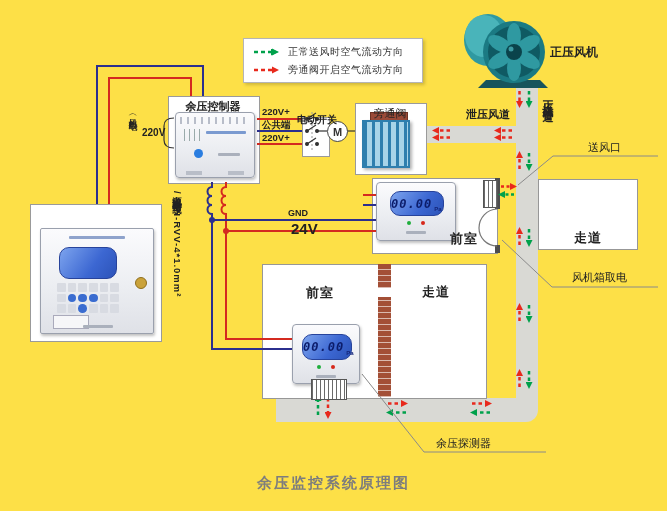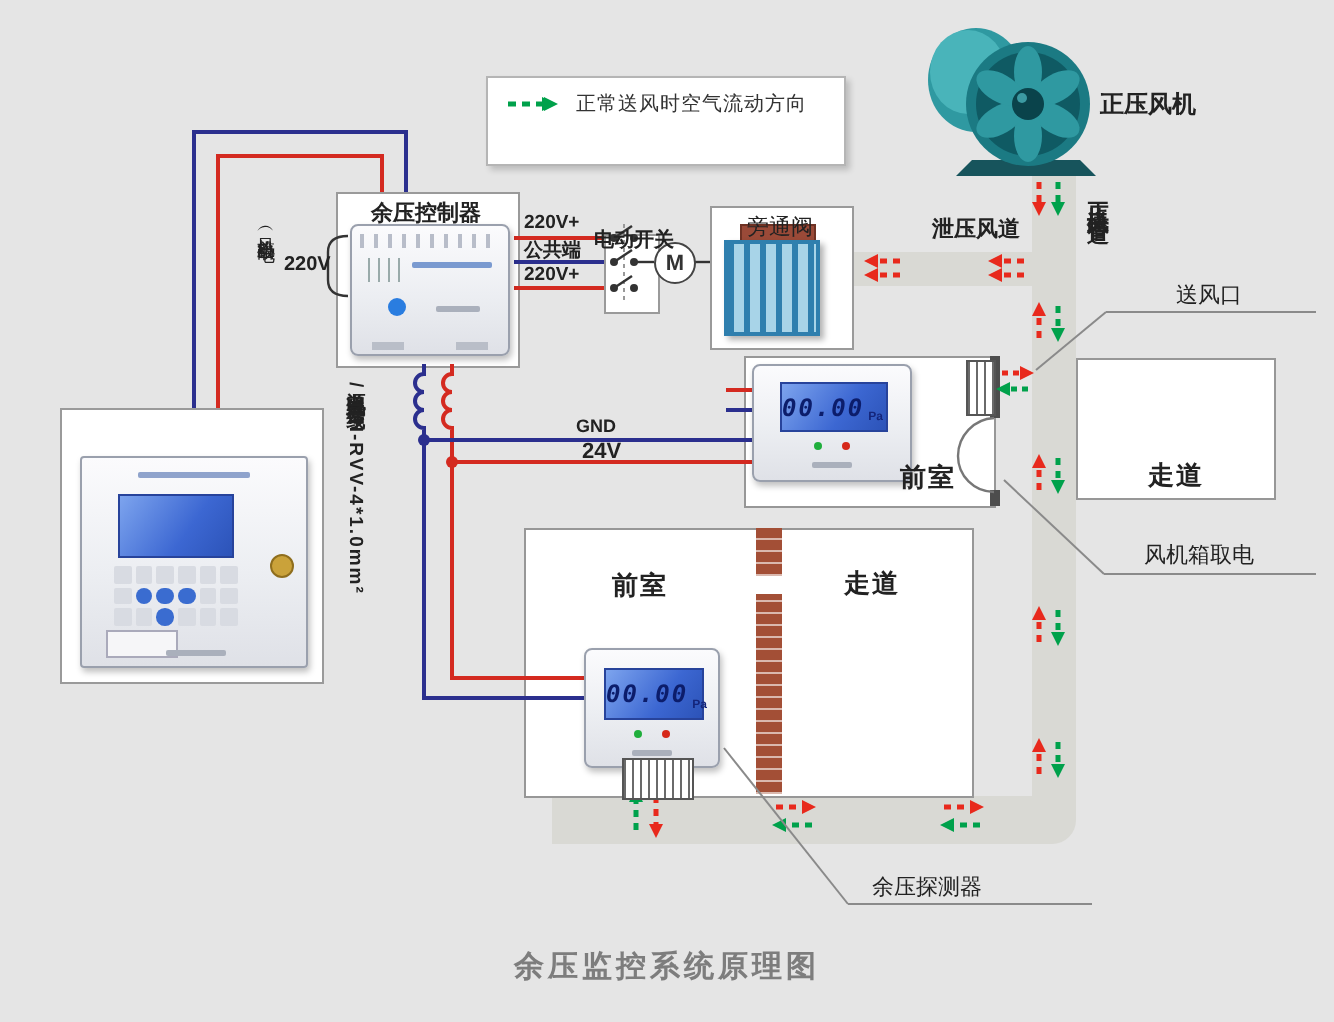--- a/index.html
+++ b/index.html
@@ -1,27 +1,27 @@
 <!DOCTYPE html>
 <html><head>
 <meta charset="utf-8">
 <style>
   html,body{margin:0;padding:0;background:#fff;}
-  #canvas{position:relative;width:667px;height:511px;background:#e5e5e5;overflow:hidden;
+  #canvas{position:relative;width:667px;height:511px;background:#fde047;overflow:hidden;
           font-family:"Liberation Sans","DejaVu Sans",sans-serif;color:#222;}
   .abs{position:absolute;}
   .duct{position:absolute;background:#d9d9d4;}
   .room{position:absolute;border:1px solid #979797;background:#fff;}
   .lbl{position:absolute;color:#222;white-space:nowrap;}
   .vtext{writing-mode:vertical-rl;text-orientation:mixed;letter-spacing:2px;}
   .devbox{position:absolute;border:1px solid #9a9a9a;background:#fff;z-index:2;}
   .device{position:absolute;border:1px solid #9aa0ad;border-radius:4px;
           background:linear-gradient(180deg,#fbfbfd 0%,#eceef2 55%,#dfe1e7 100%);
           box-shadow:1px 2px 3px rgba(0,0,0,.25);z-index:4;}
-  .lcd{position:absolute;border:1px solid #27439b;border-radius:0;
+  .lcd{position:absolute;border:1px solid #27439b;border-radius:10px;
        background:linear-gradient(125deg,#7da4ee 0%,#3c67d2 60%,#2c53b8 100%);
        display:flex;align-items:center;justify-content:flex-start;gap:2px;}
   .lcd .val{font-family:"DejaVu Sans Mono",monospace;font-weight:bold;color:#0c1d6b;
             font-size:12px;font-style:italic;letter-spacing:1px;}
   .lcd .unit{font-size:6px;color:#14257a;font-weight:bold;align-self:flex-end;margin-bottom:3px;}
   .led{position:absolute;width:4px;height:4px;border-radius:50%;}
   .logo-bar{position:absolute;height:3px;background:#aab0bc;border-radius:1px;}
   .grille{position:absolute;background:#fff;border:1px solid #555;
           background-image:repeating-linear-gradient(90deg,#6a6a6a 0 1px,transparent 1px 4px);z-index:4;}
   .brick{position:absolute;width:13px;background:#a34f36;
@@ -166,20 +166,27 @@
 
   <div class="abs" style="left:243px;top:38px;width:180px;height:45px;border:1px solid #b5b5b5;background:#fff;
               box-shadow:2px 2px 3px rgba(0,0,0,.18);z-index:5;padding:4px 0 0 8px;box-sizing:border-box;">
     <div class="legend-row">
       <svg width="30" height="8" viewBox="0 0 30 8">
         <path d="M2,4 L20,4" stroke="#00a14b" stroke-width="2.5" stroke-dasharray="4 3" marker-end="url(#aG)"></path>
         <path d="M20,0.5 L27,4 L20,7.5 Z" fill="#00a14b"></path>
       </svg>
       <span class="legend-text">正常送风时空气流动方向</span>
     </div>
+    <div class="legend-row">
+      <svg width="30" height="8" viewBox="0 0 30 8">
+        <path d="M2,4 L20,4" stroke="#e8291c" stroke-width="2.5" stroke-dasharray="4 3"></path>
+        <path d="M20,0.5 L27,4 L20,7.5 Z" fill="#e8291c"></path>
+      </svg>
+      <span class="legend-text">旁通阀开启空气流动方向</span>
+    </div>
   </div>
 
   <div class="device" style="left:40px;top:228px;width:112px;height:104px;border-radius:2px;">
     <div class="logo-bar" style="left:28px;top:7px;width:56px;background:#8fa3cc;"></div>
     <div class="lcd" style="left:18px;top:18px;width:56px;height:30px;"></div>
     <div class="abs" style="left:16px;top:54px;width:62px;height:30px;display:grid;grid-template-columns:repeat(6,1fr);gap:2px;">
       <span style="background:#d8dbe2;border-radius:1px;"></span>
         <span style="background:#d8dbe2;border-radius:1px;"></span>
         <span style="background:#d8dbe2;border-radius:1px;"></span>
         <span style="background:#d8dbe2;border-radius:1px;"></span>
@@ -260,20 +267,20 @@
   <div class="lbl" style="left:422px;top:283px;font-size:13px;font-weight:600;letter-spacing:1px;z-index:5;">走道</div>
 
   <div class="lbl" style="left:168px;top:99px;width:90px;text-align:center;font-size:11px;font-weight:bold;z-index:5;">余压控制器</div>
   <div class="lbl" style="left:355px;top:106px;width:70px;text-align:center;font-size:11px;font-weight:400;z-index:5;">旁通阀</div>
   <div class="lbl" style="left:297px;top:113px;font-size:10px;font-weight:700;z-index:5;">电动开关</div>
 
   <div class="lbl" style="left:262px;top:106px;font-size:9.5px;font-weight:bold;z-index:5;">220V+</div>
   <div class="lbl" style="left:262px;top:119px;font-size:9.5px;font-weight:bold;z-index:5;">公共端</div>
   <div class="lbl" style="left:262px;top:132px;font-size:9.5px;font-weight:bold;z-index:5;">220V+</div>
   <div class="lbl" style="left:288px;top:208px;font-size:9px;font-weight:bold;z-index:5;">GND</div>
-  <div class="lbl" style="left:291px;top:219.5px;font-size:11px;font-weight:bold;z-index:5;">24V</div>
+  <div class="lbl" style="left:291px;top:219.5px;font-size:15px;font-weight:bold;z-index:5;">24V</div>
 
   <div class="lbl" style="left:142px;top:127px;font-size:10px;font-weight:bold;z-index:5;">220V</div>
   <div class="lbl vtext" style="left:126px;top:110px;height:100px;font-size:9px;letter-spacing:1px;z-index:5;">（风机箱取电）</div>
   <div class="lbl vtext" style="left:170px;top:188px;height:168px;font-size:9.5px;font-weight:600;letter-spacing:1px;z-index:5;">电源线/信号线 NH-RVV-4*1.0mm²</div>
 
   <div class="title">余压监控系统原理图</div>
 </div>
 
 </body></html>

